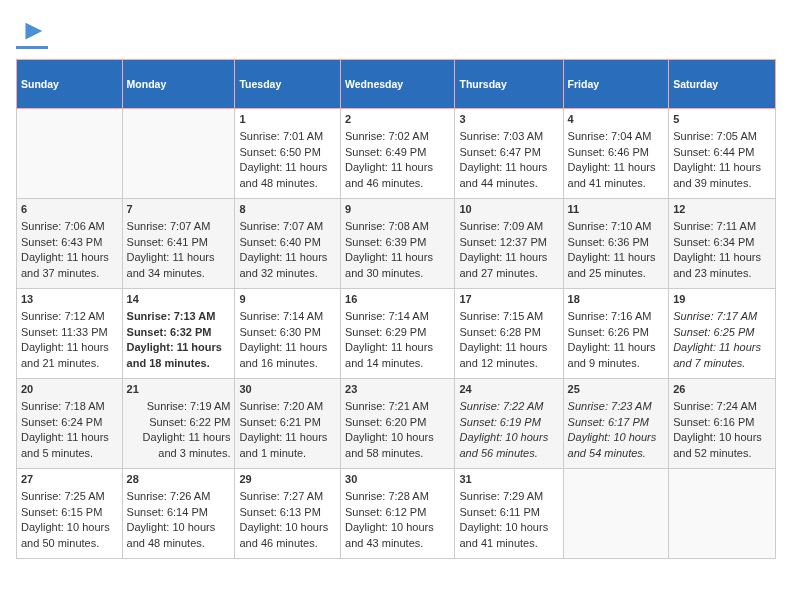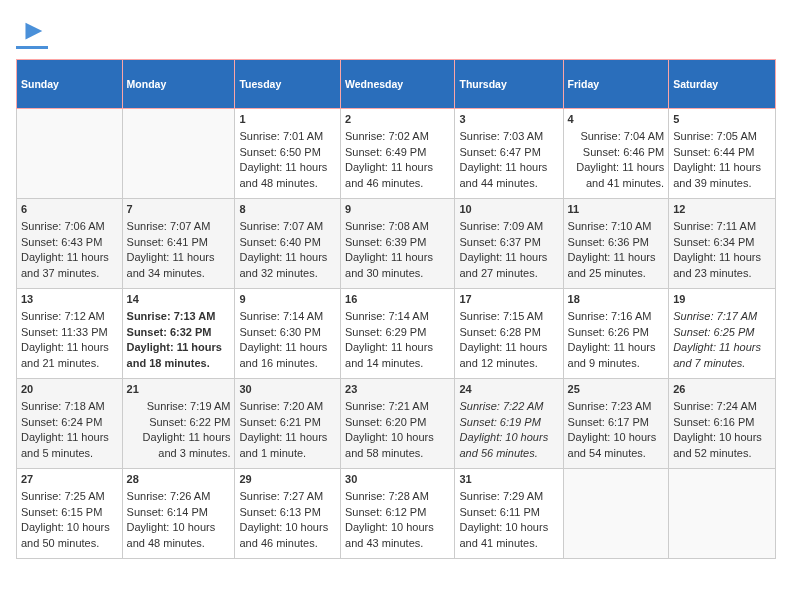--- a/index.html
+++ b/index.html
@@ -130,21 +130,21 @@
 Daylight: 11 hours and 46 minutes.</div>
         </td>
         <td>
           <div class="day-num">3</div>
           <div class="day-info" style="white-space: pre-line;">Sunrise: 7:03 AM
 Sunset: 6:47 PM
 Daylight: 11 hours and 44 minutes.</div>
         </td>
         <td>
           <div class="day-num">4</div>
-          <div class="day-info" style="white-space: pre-line; text-align: right;">Sunrise: 7:04 AM
+          <div class="day-info" style="white-space: pre-line;">Sunrise: 7:04 AM
 Sunset: 6:46 PM
 Daylight: 11 hours and 41 minutes.</div>
         </td>
         <td>
           <div class="day-num">5</div>
           <div class="day-info" style="white-space: pre-line;">Sunrise: 7:05 AM
 Sunset: 6:44 PM
 Daylight: 11 hours and 39 minutes.</div>
         </td>
       </tr>
@@ -169,21 +169,21 @@
         </td>
         <td>
           <div class="day-num">9</div>
           <div class="day-info" style="white-space: pre-line;">Sunrise: 7:08 AM
 Sunset: 6:39 PM
 Daylight: 11 hours and 30 minutes.</div>
         </td>
         <td>
           <div class="day-num">10</div>
           <div class="day-info" style="white-space: pre-line;">Sunrise: 7:09 AM
-Sunset: 6:37 PM
+Sunset: 12:37 PM
 Daylight: 11 hours and 27 minutes.</div>
         </td>
         <td>
           <div class="day-num">11</div>
           <div class="day-info" style="white-space: pre-line;">Sunrise: 7:10 AM
 Sunset: 6:36 PM
 Daylight: 11 hours and 25 minutes.</div>
         </td>
         <td>
           <div class="day-num">12</div>
@@ -262,21 +262,21 @@
 Daylight: 10 hours and 58 minutes.</div>
         </td>
         <td>
           <div class="day-num">24</div>
           <div class="day-info" style="white-space: pre-line; font-style: italic;">Sunrise: 7:22 AM
 Sunset: 6:19 PM
 Daylight: 10 hours and 56 minutes.</div>
         </td>
         <td>
           <div class="day-num">25</div>
-          <div class="day-info" style="white-space: pre-line;">Sunrise: 7:23 AM
+          <div class="day-info" style="white-space: pre-line; font-style: italic;">Sunrise: 7:23 AM
 Sunset: 6:17 PM
 Daylight: 10 hours and 54 minutes.</div>
         </td>
         <td>
           <div class="day-num">26</div>
           <div class="day-info" style="white-space: pre-line;">Sunrise: 7:24 AM
 Sunset: 6:16 PM
 Daylight: 10 hours and 52 minutes.</div>
         </td>
       </tr>

